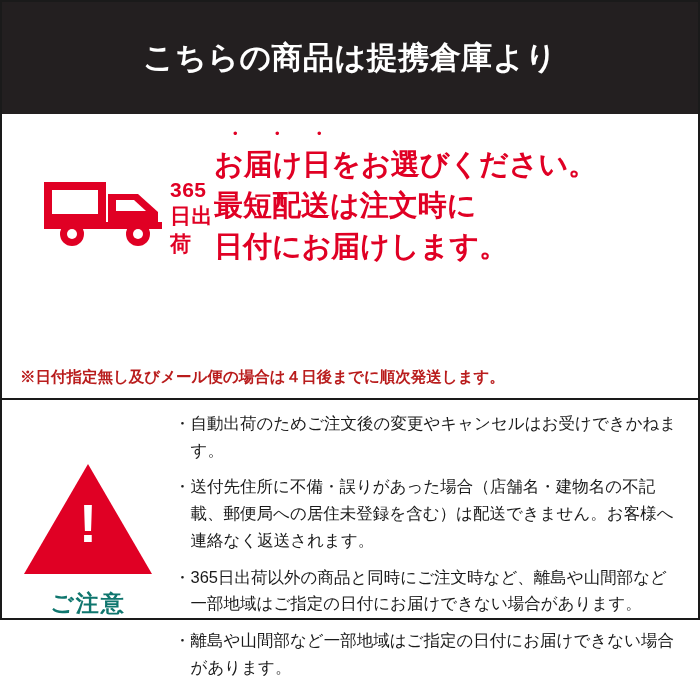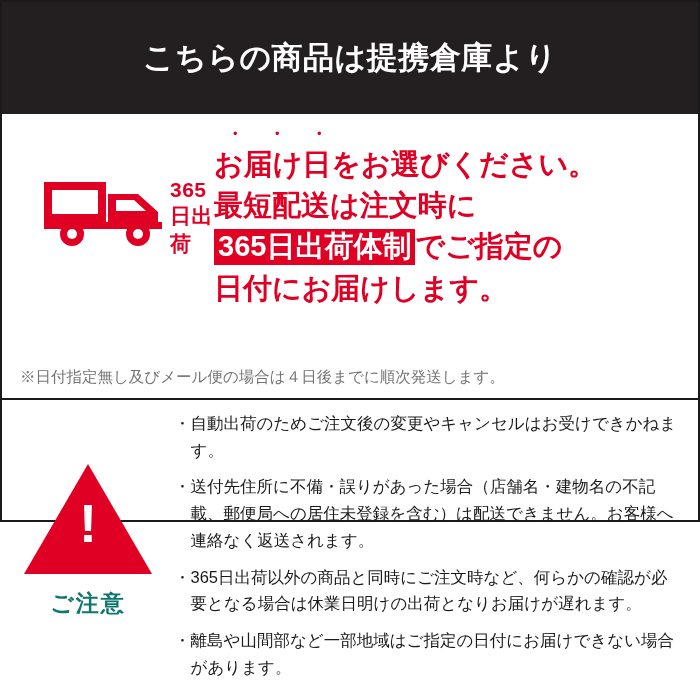--- a/index.html
+++ b/index.html
@@ -9,21 +9,21 @@
   body {
     width: 700px;
     height: 700px;
     background: #ffffff;
     font-family: "Liberation Sans", sans-serif;
     color: #1a1a1a;
     overflow: hidden;
   }
   .banner {
     width: 700px;
-    height: 522px;
+    height: 620px;
     box-sizing: border-box;
     border: 2px solid #1a1a1a;
     display: flex;
     flex-direction: column;
     background: #ffffff;
   }
 
   
   .header {
     background: #231f20;
@@ -98,24 +98,25 @@
     line-height: 1.42;
     white-space: nowrap;
   }
   .hl {
     background: #e00024;
     color: #ffffff;
     padding: 1px 4px 3px 4px;
   }
   .note-small {
     font-size: 15.5px;
-    color: #737373;
+    color: #b91c1c;
     padding: 4px 12px 10px 18px;
     line-height: 1.35;
     white-space: nowrap;
+    font-weight: bold;
   }
 
   
   .bottom {
     flex: 1 1 auto;
     display: flex;
     padding-top: 6px;
     box-sizing: border-box;
   }
   .warn-col {
@@ -202,21 +203,20 @@
             <circle cx="96" cy="62" r="5" fill="#ffffff"></circle>
           </svg>
         </div>
         <div class="truck-label">365日出荷</div>
       </div>
 
       <div class="mid-text">
         <div class="ruby-dots">・・・</div>
         <div class="mid-line">お届け日をお選びください。</div>
         <div class="mid-line">最短配送は注文時に</div>
-        <div class="mid-line"><span class="hl">365日出荷体制</span><span>でご指定の</span></div>
         <div class="mid-line">日付にお届けします。</div>
       </div>
 
     </div>
     <div class="note-small">※日付指定無し及びメール便の場合は４日後までに順次発送します。</div>
   </div>
 
   <div class="bottom">
     <div class="warn-col">
       <div class="warn-tri">
@@ -229,21 +229,21 @@
       <div class="warn-item">
         <div class="warn-bullet">・</div>
         <div class="warn-text">自動出荷のためご注文後の変更やキャンセルはお受けできかねます。</div>
       </div>
       <div class="warn-item">
         <div class="warn-bullet">・</div>
         <div class="warn-text">送付先住所に不備・誤りがあった場合（店舗名・建物名の不記載、郵便局への居住未登録を含む）は配送できません。お客様へ連絡なく返送されます。</div>
       </div>
       <div class="warn-item">
         <div class="warn-bullet">・</div>
-        <div class="warn-text">365日出荷以外の商品と同時にご注文時など、何らかの確認が必要となる場合は休業日明けの出荷となりお届けが遅れます。</div>
+        <div class="warn-text">365日出荷以外の商品と同時にご注文時など、離島や山間部など一部地域はご指定の日付にお届けできない場合があります。</div>
       </div>
       <div class="warn-item">
         <div class="warn-bullet">・</div>
         <div class="warn-text">離島や山間部など一部地域はご指定の日付にお届けできない場合があります。</div>
       </div>
     </div>
   </div>
 
 </div>
 

